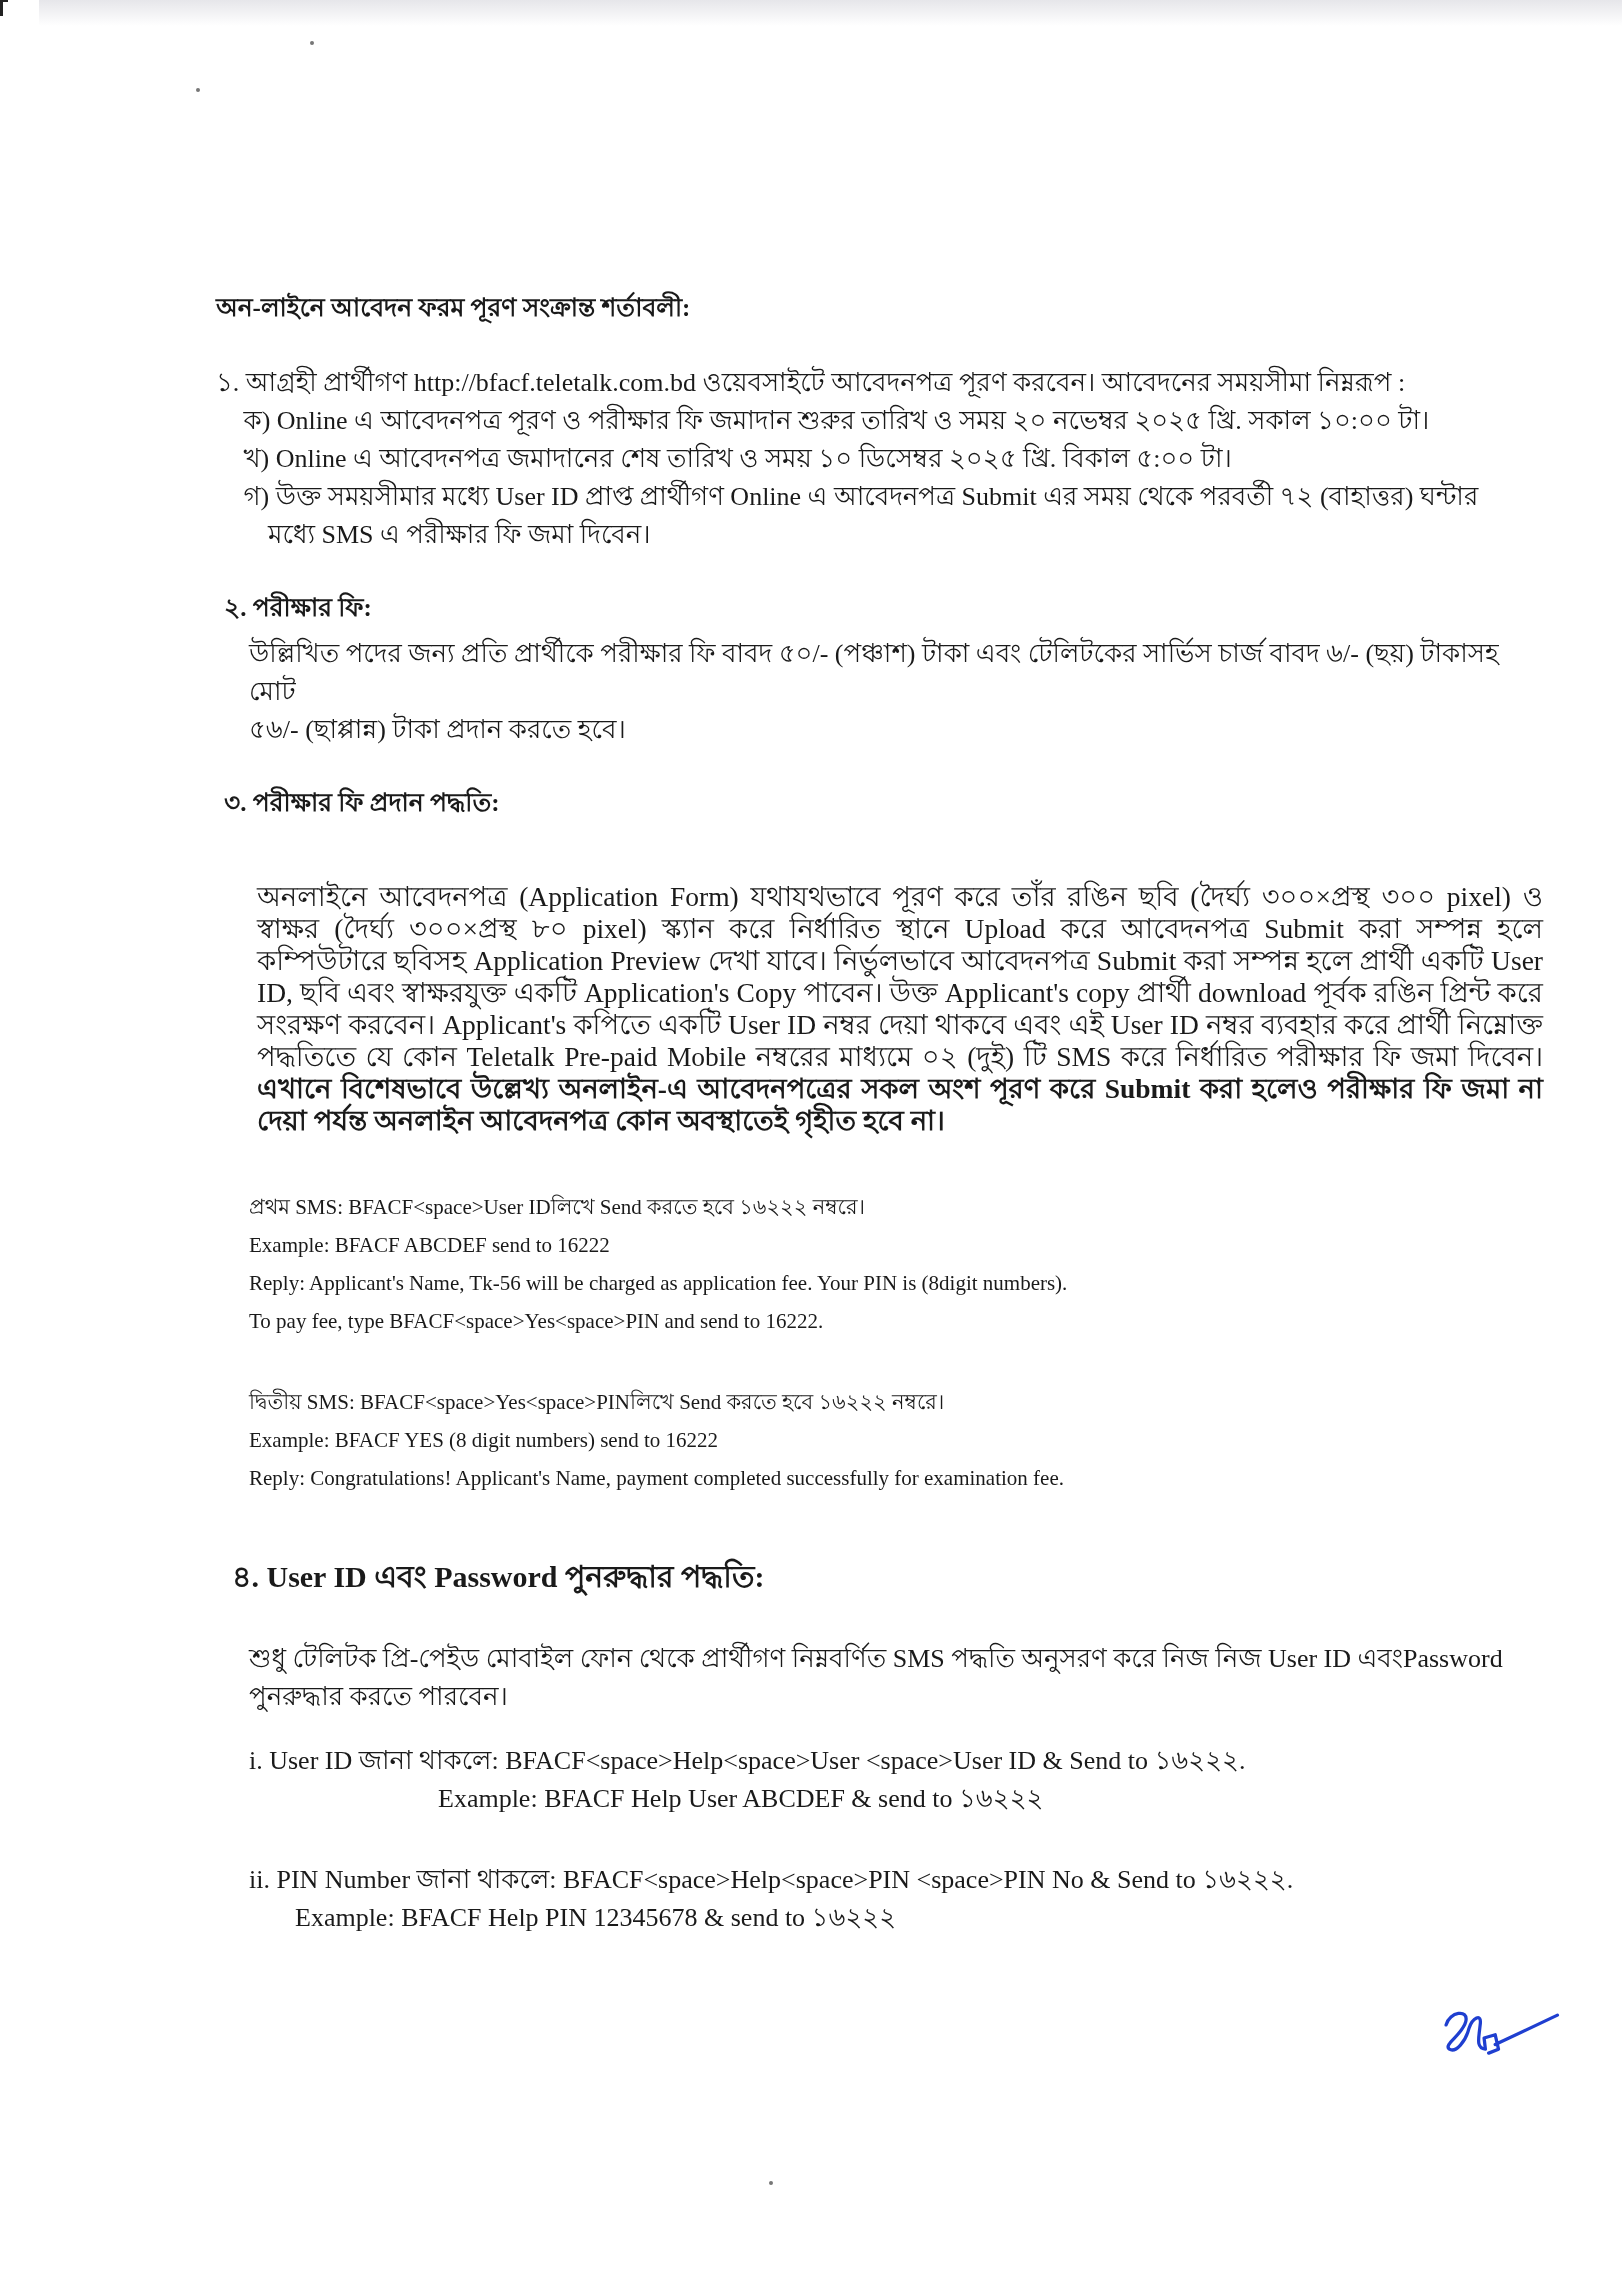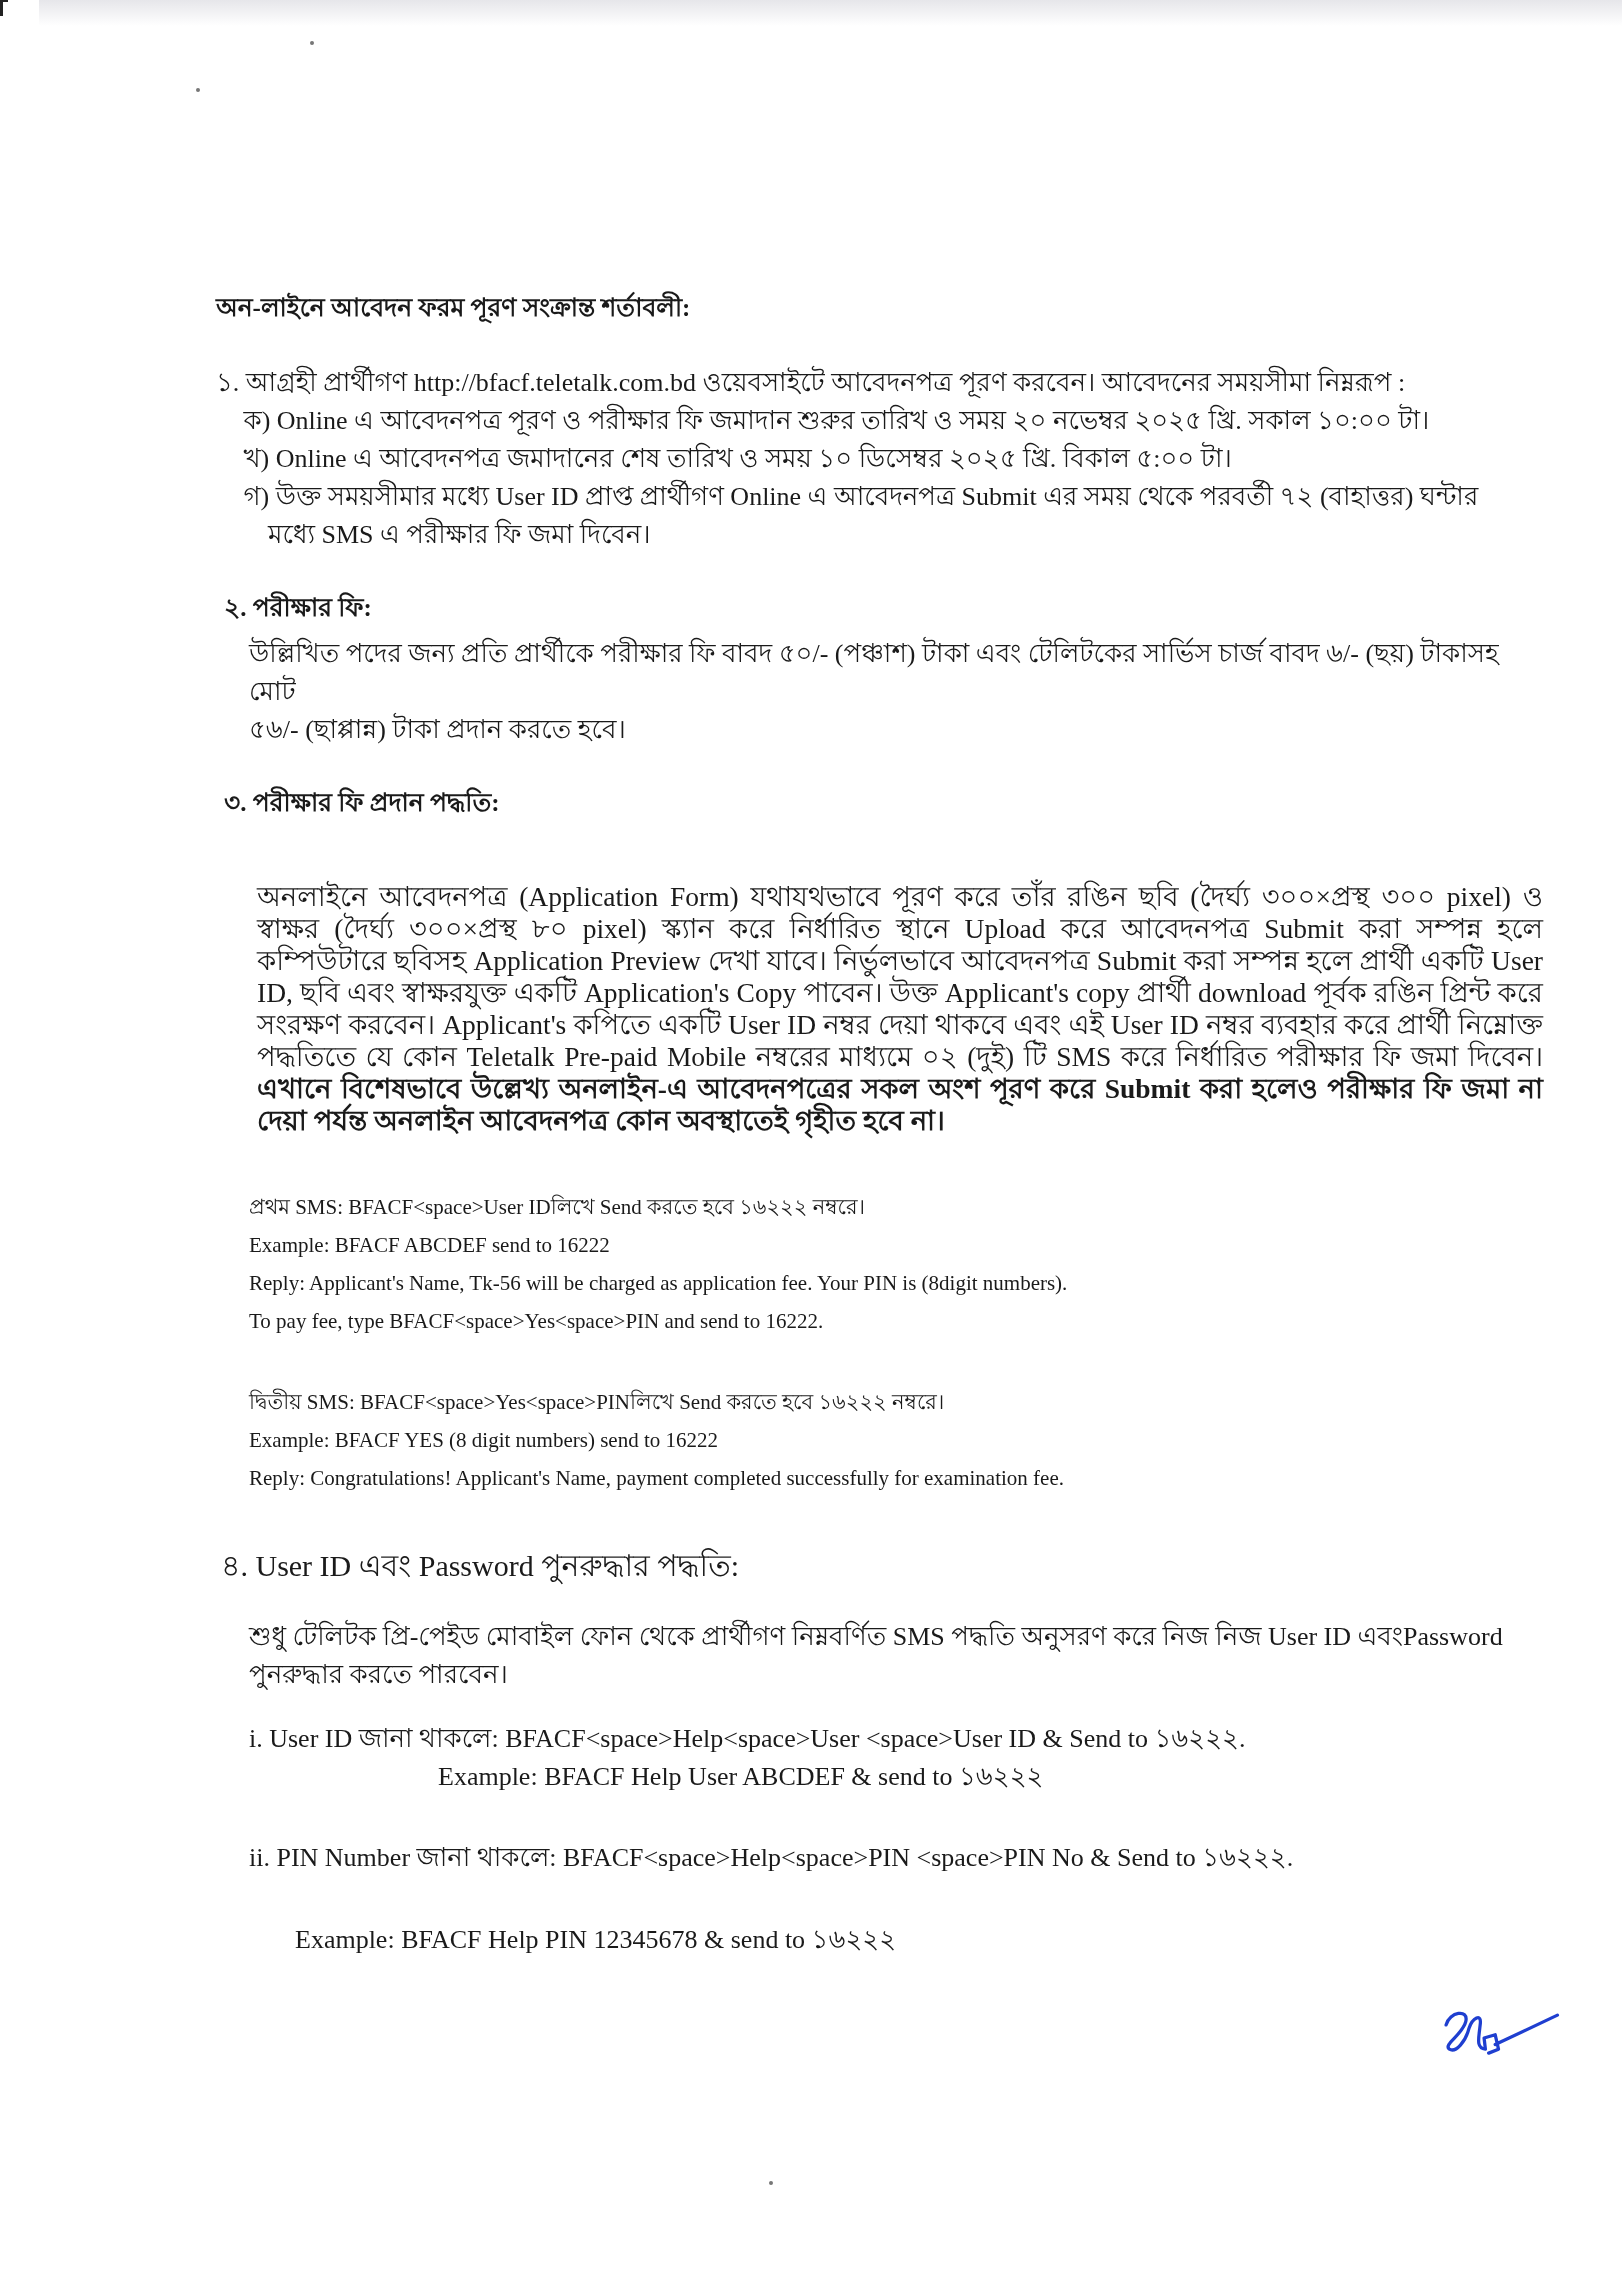--- a/index.html
+++ b/index.html
@@ -7,31 +7,31 @@
          font-family: "Liberation Serif", "DejaVu Serif", serif; color: #1a1a1a; }
   .scan-top { position: absolute; left: 39px; top: 0; width: 1583px; height: 26px;
               background: linear-gradient(#e6e6ea, #ffffff); }
   .scan-corner { position: absolute; left: 0; top: 0; width: 5.2px; height: 14.4px;
                  border-left: 3.3px solid #222; border-top: 2.6px solid #222; }
   .speck { position: absolute; width: 3.9px; height: 3.9px; border-radius: 50%; background: #777; }
   .page { position: absolute; left: 216px; top: 288px; width: 1335px; }
   .heading-main { font-size: 25px; font-weight: bold; margin: 0 0 33px 0; }
   .line { font-size: 26px; line-height: 38px; margin: 0; }
   .sec-title { font-size: 25px; font-weight: bold; margin: 8px; line-height: 39px; }
-  .sec4-title { font-size: 30px; font-weight: normal; margin: 5px; line-height: 42px; }
+  .sec4-title { font-size: 30px; font-weight: bold; margin: 16px; line-height: 42px; }
   .indent1 { padding-left: 27.5px; }
   .indent2 { padding-left: 33px; }
   .para3 { font-size: 27.5px; line-height: 32px; text-align: justify; margin: 8px; padding-left: 33px; }
   .bold { font-weight: bold; }
   .sms-block { padding-left: 33px; margin: 0; }
   .sms-block .line { font-size: 21px; line-height: 38px; }
   .gap-m { height: 26px; }
   .gap-l { height: 43px; }
   .sub-example { padding-left: 222px; }
-  .sub-example2 { padding-left: 79px; margin-top: 44px; }
+  .sub-example2 { padding-left: 79px; }
   .signature { position: absolute; left: 1433px; top: 2002px; width: 131px; height: 59px; }
 </style>
 </head>
 <body>
 
 <div class="scan-top"></div>
 <div class="scan-corner"></div>
 <div class="speck" style="left:196px;top:88px;"></div>
 <div class="speck" style="left:310px;top:41px;"></div>
 <div class="speck" style="left:769px;top:2181px;"></div>

